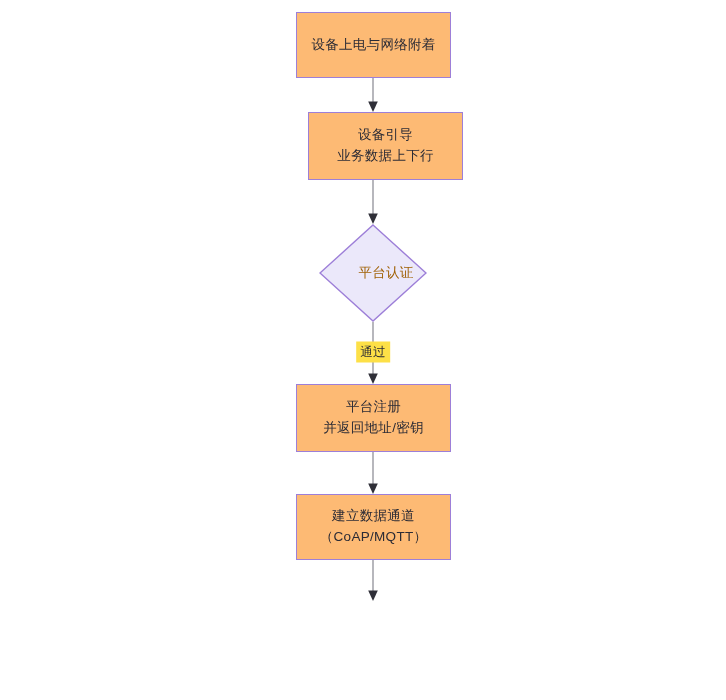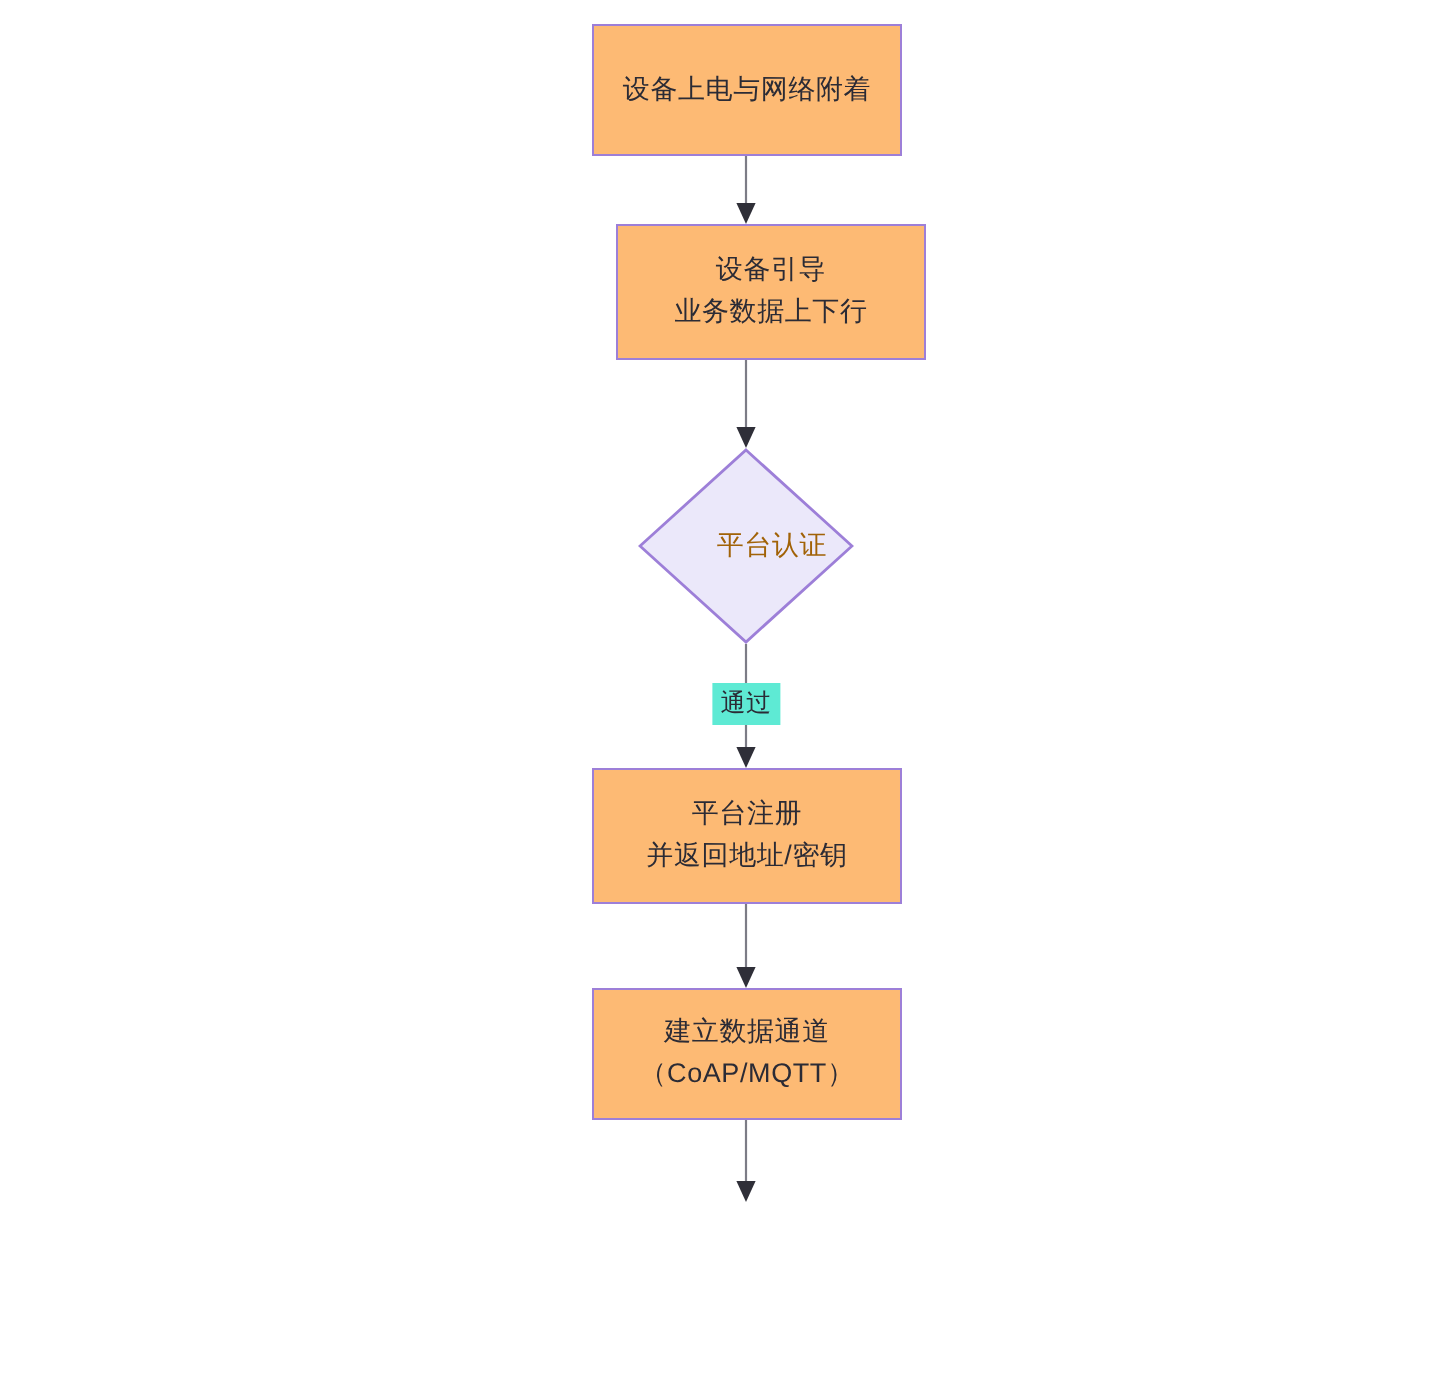--- a/index.html
+++ b/index.html
@@ -81,21 +81,21 @@
     stroke-width: 1.1;
     fill: none;
   }
   .edge-head {
     fill: #2f2f38;
   }
 
   
   .edge-label {
     position: absolute;
-    background: #5eead4;
+    background: #fde047;
     color: #2b2b35;
     font-size: 12.5px;
     letter-spacing: 0.3px;
     padding: 2px 4px;
     white-space: nowrap;
     transform: translate(-50%, -50%);
   }
 </style>
 </head>
 <body>

